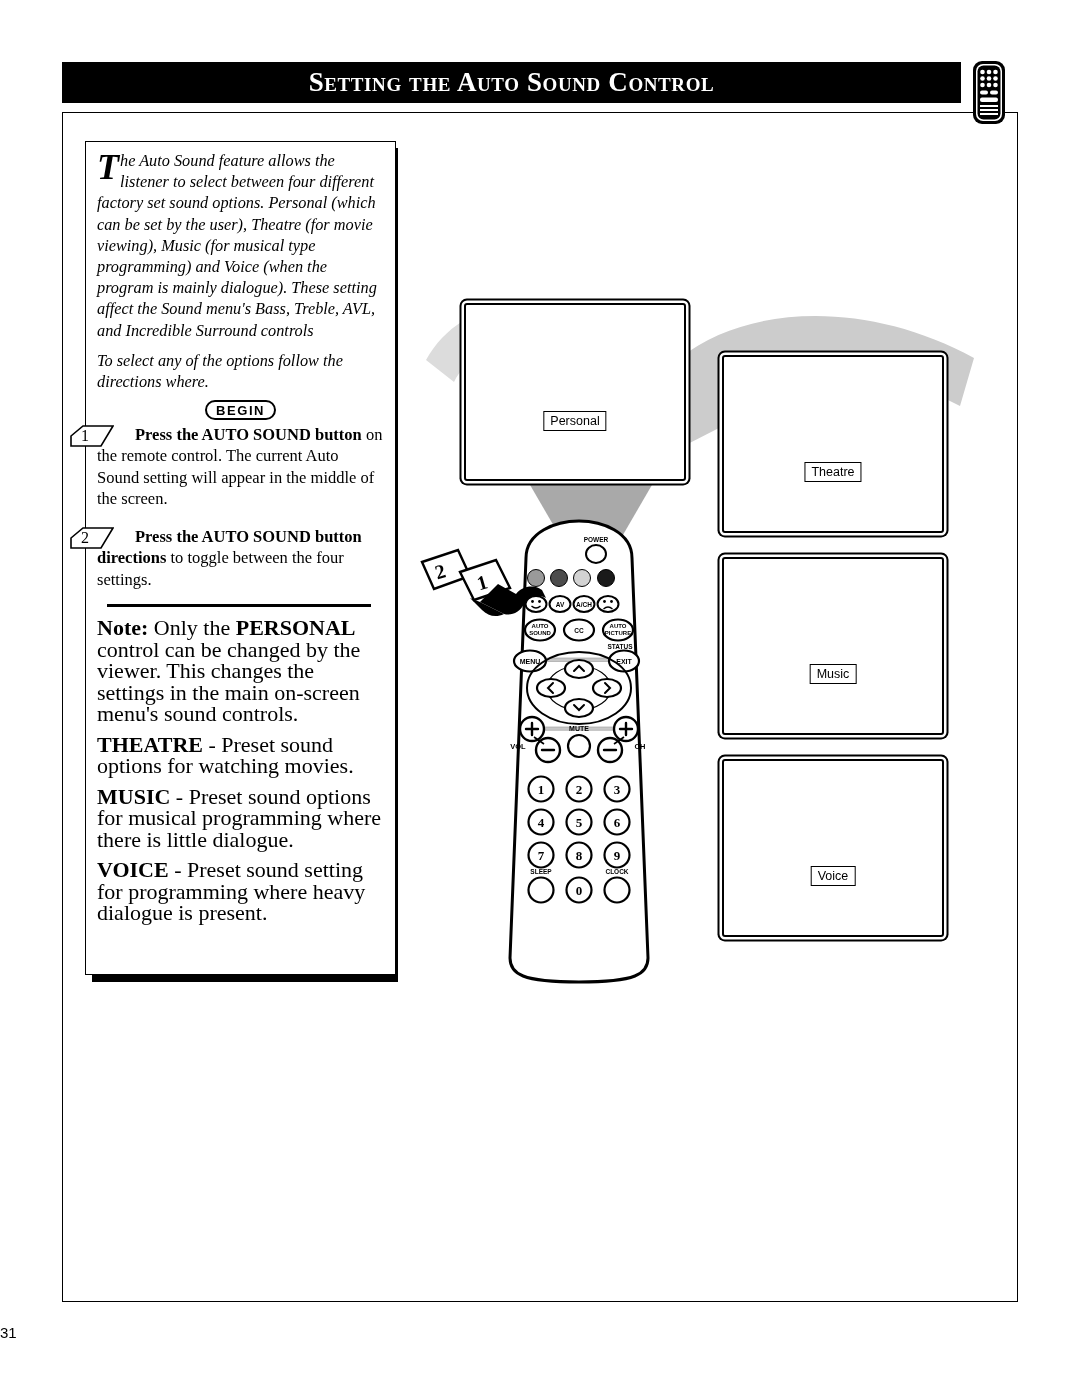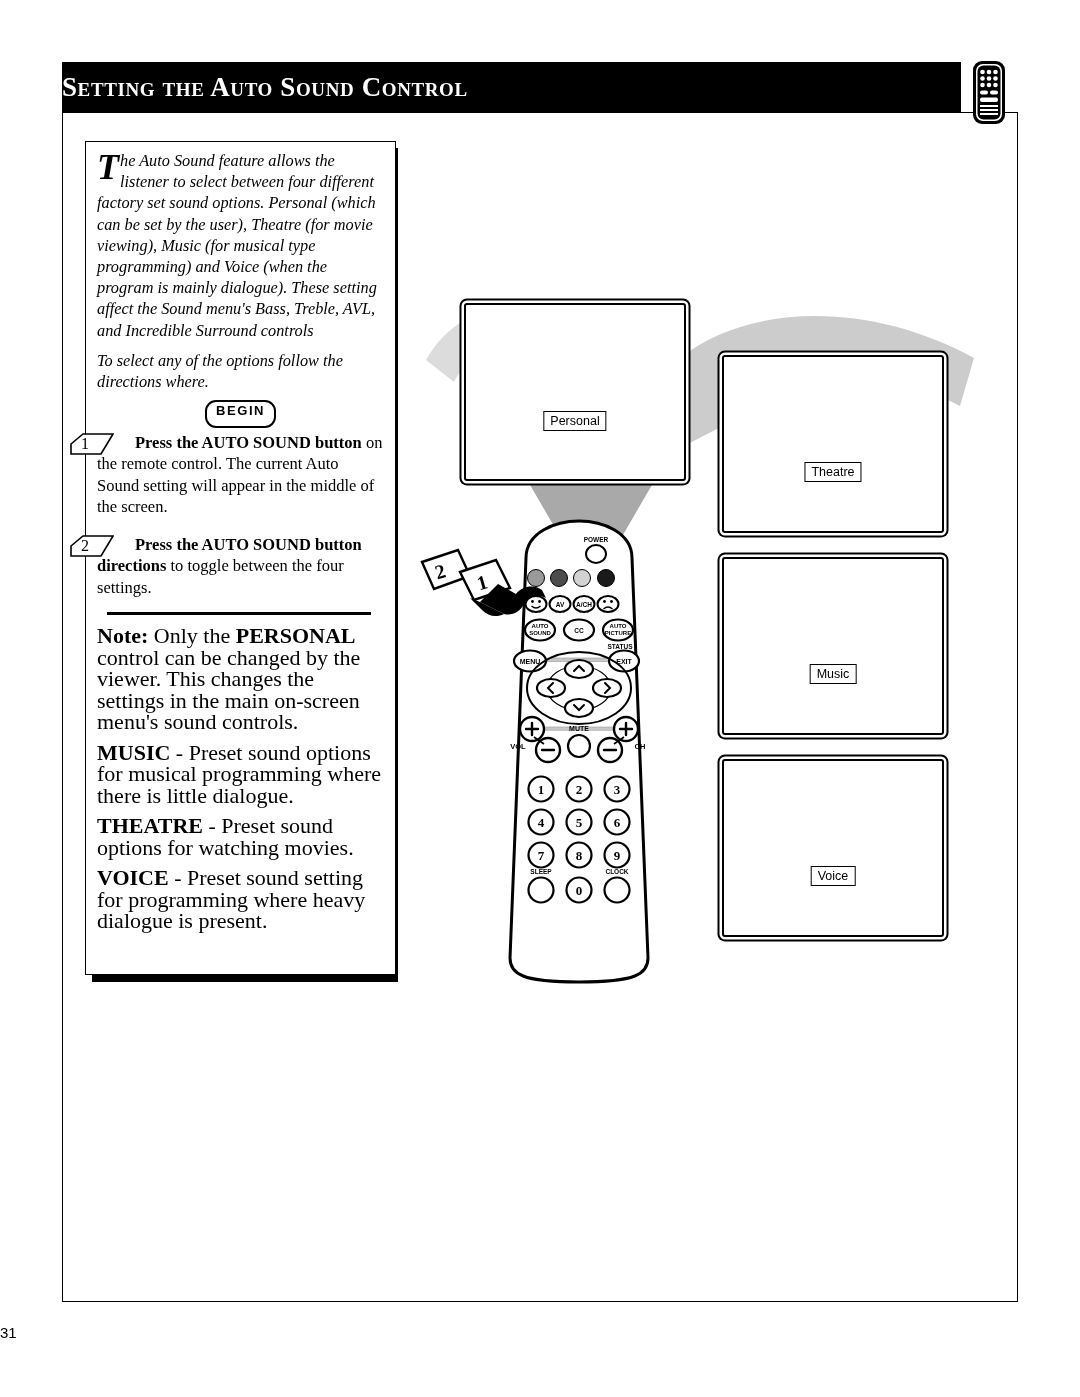--- a/index.html
+++ b/index.html
@@ -28,24 +28,25 @@
     left: 66px; top: 116px;
     width: 956px; height: 1190px;
     background: #1a1a1a;
     z-index: -1;
   }
 
   
   #header-bar {
     position: absolute;
     left: 62px; top: 62px;
-    width: 899px; height: 50px;
+    width: 899px; height: 41px;
     background: #000;
     display: flex;
     align-items: center;
+    justify-content: center;
   }
   #header-title {
     color: #fff;
     font-family: "Liberation Serif", serif;
     font-size: 27px;
     font-weight: bold;
     letter-spacing: 0.6px;
     font-variant: small-caps;
     white-space: nowrap;
   }
@@ -92,21 +93,21 @@
     font-size: 16.3px;
     line-height: 21.5px;
     margin: 9px 0 0 0;
   }
 
   .badge-row { text-align: center; margin: 7px 0 2px 0; }
   .badge-begin {
     display: inline-block;
     border: 2.5px solid #000;
     border-radius: 11px;
-    padding: 1px 9px 8px 9px;
+    padding: 1px 9px 0 9px;
     font-family: "Liberation Sans", sans-serif;
     font-size: 13px;
     font-weight: bold;
     letter-spacing: 1.6px;
     text-align: right;
   }
 
   
   .step {
     position: relative;
@@ -281,24 +282,24 @@
     </div>
   </div>
 
   <hr class="rule">
 
   <p class="para">
     <b>Note:</b><span> Only the </span><b>PERSONAL</b><span> control can be changed by the viewer. This changes the settings in the main on-screen menu's sound controls.</span>
   </p>
 
   <p class="para">
-    <b>MUSIC</b><span> - Preset sound options for musical programming where there is little dialogue.</span>
+    <b>THEATRE</b><span> - Preset sound options for watching movies.</span>
   </p>
   <p class="para">
-    <b>THEATRE</b><span> - Preset sound options for watching movies.</span>
+    <b>MUSIC</b><span> - Preset sound options for musical programming where there is little dialogue.</span>
   </p>
   <p class="para">
     <b>VOICE</b><span> - Preset sound setting for programming where heavy dialogue is present.</span>
   </p>
 
 </div>
 
 <svg class="swoosh" id="swoosh-top" viewBox="0 0 560 250">
 
   <path d="M 8 60 C 30 20 70 4 110 2 L 118 36 C 84 38 52 52 36 82 Z" fill="#dcdcdc"></path>

